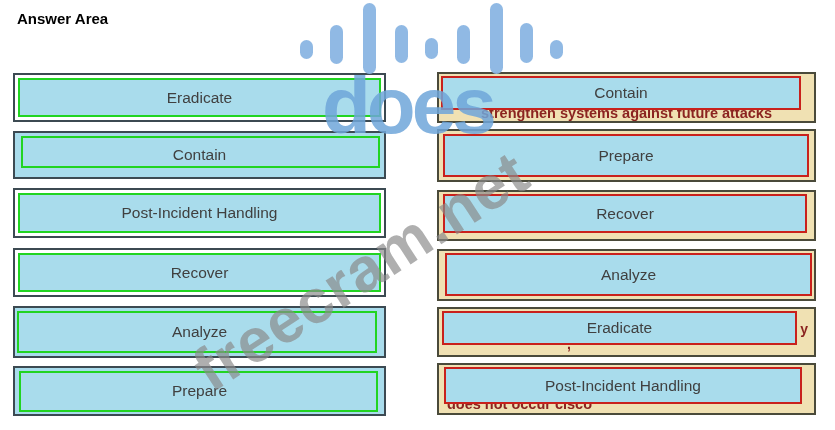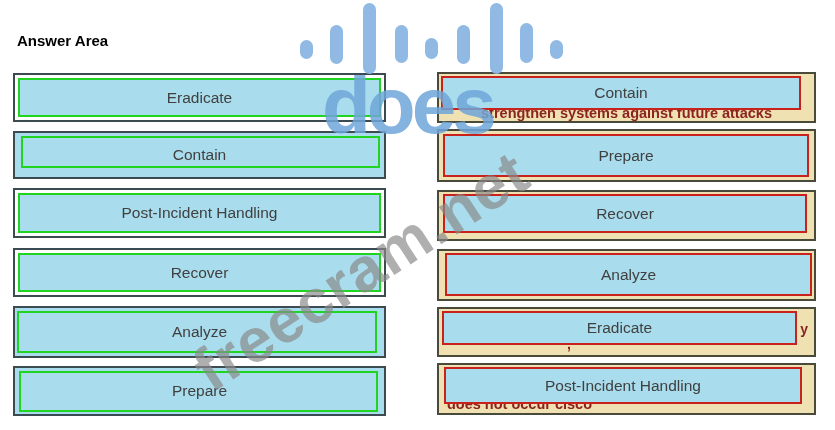--- a/index.html
+++ b/index.html
@@ -1,21 +1,21 @@
 <!DOCTYPE html>
 <html><head>
 <meta charset="utf-8">
 <style>
   html,body{margin:0;padding:0;background:#ffffff;}
   #canvas{
     position:relative;width:835px;height:430px;background:#ffffff;overflow:hidden;
     font-family:"Liberation Sans","DejaVu Sans",sans-serif;
   }
   .page-title{
-    position:absolute;left:17px;top:32px;font-size:15px;font-weight:bold;color:#000000;
+    position:absolute;left:17px;top:10px;font-size:15px;font-weight:bold;color:#000000;
   }
 
   
   .lslot{
     position:absolute;left:13px;width:373px;box-sizing:border-box;
     border:2px solid #3c4a52;background:#ffffff;
     display:flex;align-items:center;justify-content:center;
   }
   .lslot.cyanbg{background:#a9dcec;}
   .ginner{

